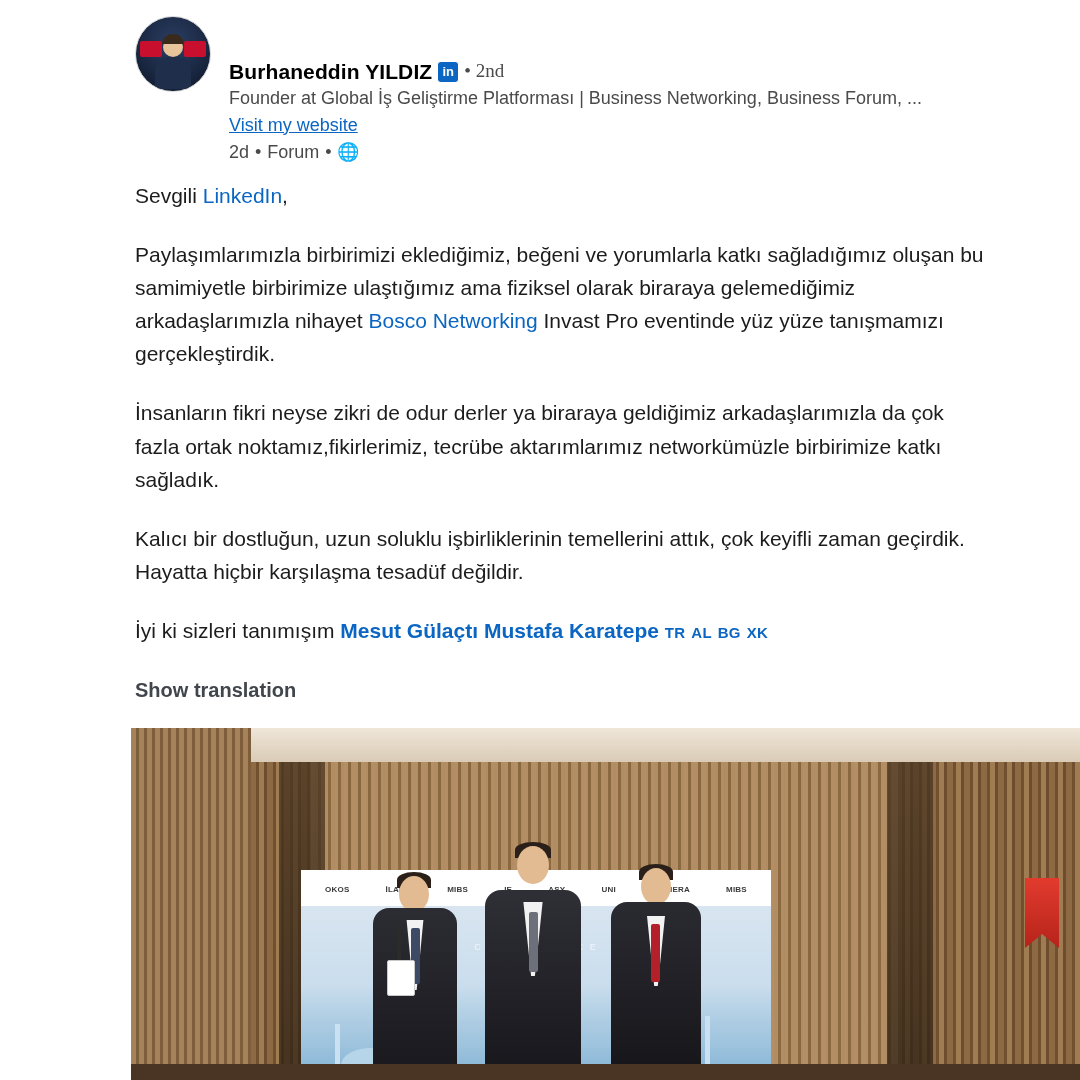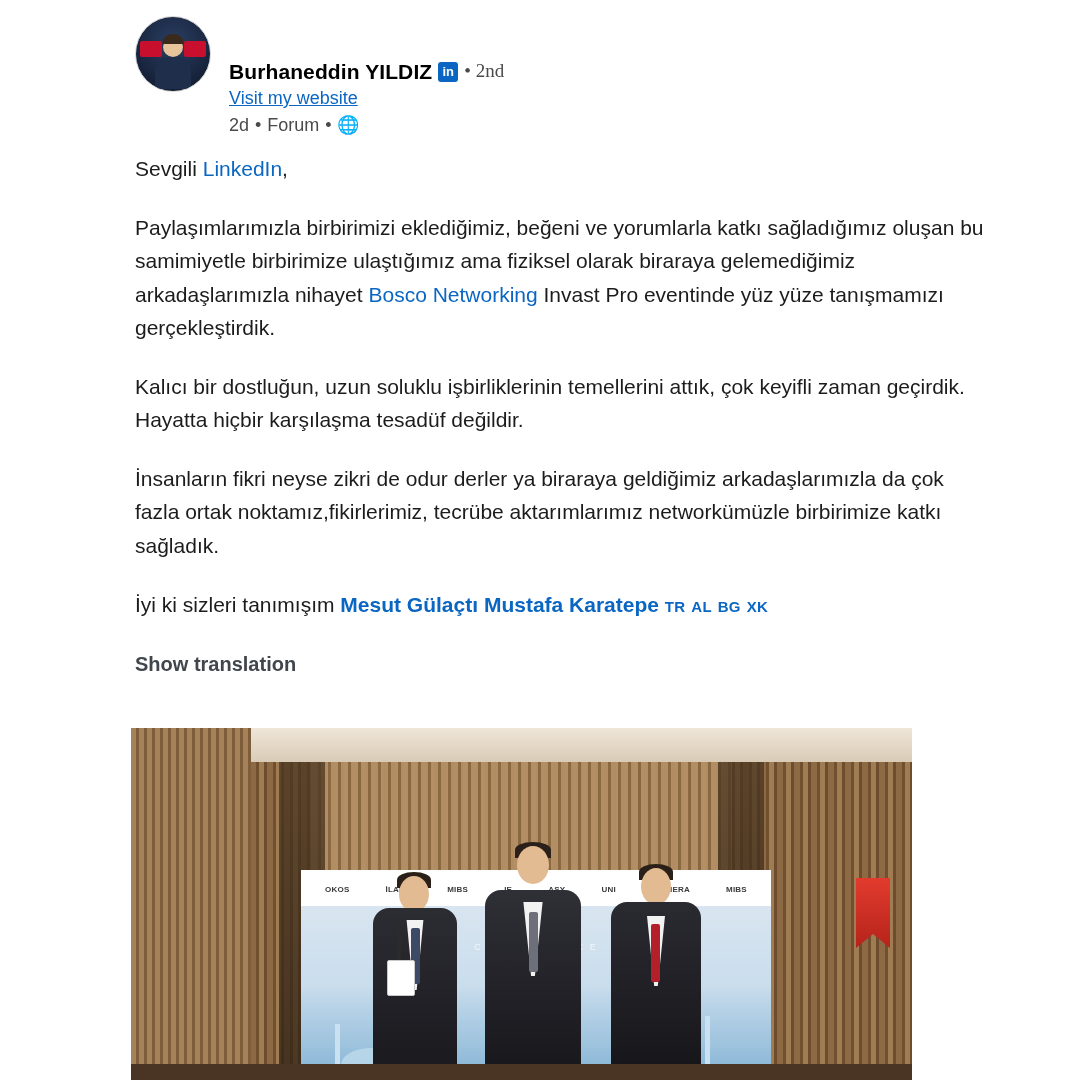--- a/index.html
+++ b/index.html
@@ -194,21 +194,21 @@
     color: #40464c;
     font-weight: bold;
     cursor: pointer;
   }
 
   
   .post-image-wrap {
     position: absolute;
     left: 131px;
     top: 728px;
-    width: 781px;
+    width: 950px;
     height: 352px;
     overflow: hidden;
     background: #6b5135;
   }
   .img-scene {
     position: absolute;
     inset: 0;
   }
   
   .wall {
@@ -399,20 +399,21 @@
       <div class="av-head"></div>
       <div class="av-hair"></div>
     </div>
 
     <div class="header-text">
       <div class="name-row">
         <span class="author-name">Burhaneddin YILDIZ</span>
         <span class="li-badge">in</span>
         <span class="degree">• 2nd</span>
       </div>
+      <div class="headline">Founder at Global İş Geliştirme Platforması | Business Networking, Business Forum, ...</div>
       <div class="website-link">Visit my website</div>
       <div class="meta-row">
         <span>2d</span>
         <span>•</span>
         <span>Forum</span>
         <span>•</span>
         <span class="globe-icon">🌐</span>
       </div>
     </div>
   </div>
@@ -421,23 +422,23 @@
 
     <p>
       <span>Sevgili </span><span class="link">LinkedIn</span><span>,</span>
     </p>
 
 
     <p>
       <span> Paylaşımlarımızla birbirimizi eklediğimiz, beğeni ve yorumlarla katkı sağladığımız oluşan bu samimiyetle birbirimize ulaştığımız ama fiziksel olarak biraraya gelemediğimiz arkadaşlarımızla nihayet </span><span class="link">Bosco Networking</span><span> Invast Pro eventinde yüz yüze tanışmamızı gerçekleştirdik.</span>
     </p>
 
+    <p>İnsanların fikri neyse zikri de odur derler ya biraraya geldiğimiz arkadaşlarımızla da çok fazla ortak noktamız,fikirlerimiz, tecrübe aktarımlarımız networkümüzle birbirimize katkı sağladık.</p>
+
     <p>Kalıcı bir dostluğun, uzun soluklu işbirliklerinin temellerini attık, çok keyifli zaman geçirdik. Hayatta hiçbir karşılaşma tesadüf değildir.</p>
-
-    <p>İnsanların fikri neyse zikri de odur derler ya biraraya geldiğimiz arkadaşlarımızla da çok fazla ortak noktamız,fikirlerimiz, tecrübe aktarımlarımız networkümüzle birbirimize katkı sağladık.</p>
 
     <p>
       <span>İyi ki sizleri tanımışım </span><span class="mention">Mesut Gülaçtı</span><span> </span><span class="mention">Mustafa Karatepe</span><span> </span><span class="flagcode">TR</span><span> </span><span class="flagcode">AL</span><span> </span><span class="flagcode">BG</span><span> </span><span class="flagcode">XK</span>
     </p>
 
     <div class="show-translation">Show translation</div>
   </div>
 
   <div class="post-image-wrap">
     <div class="img-scene">

